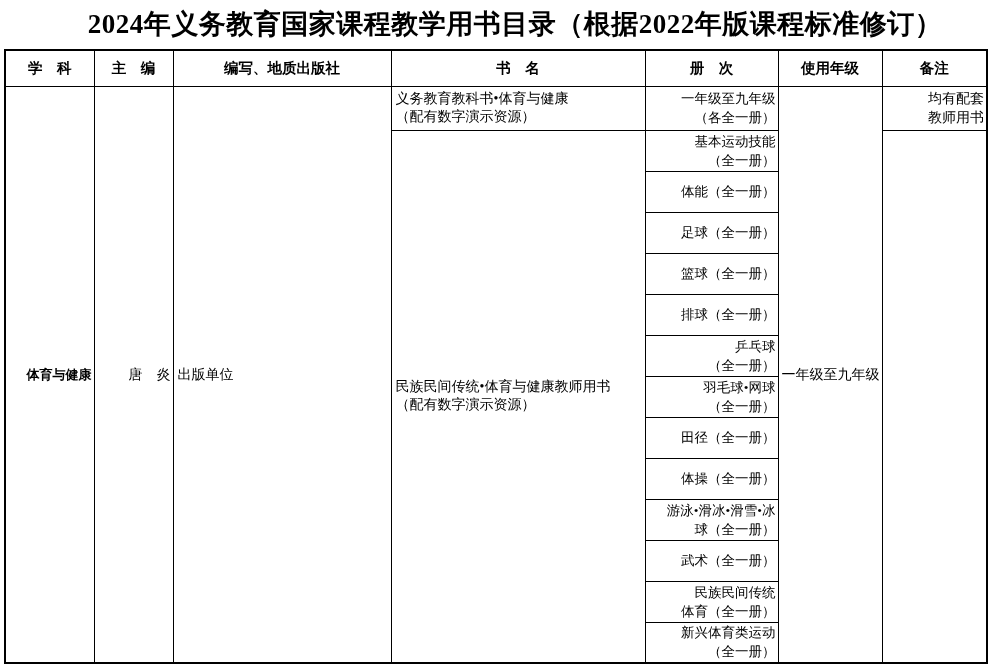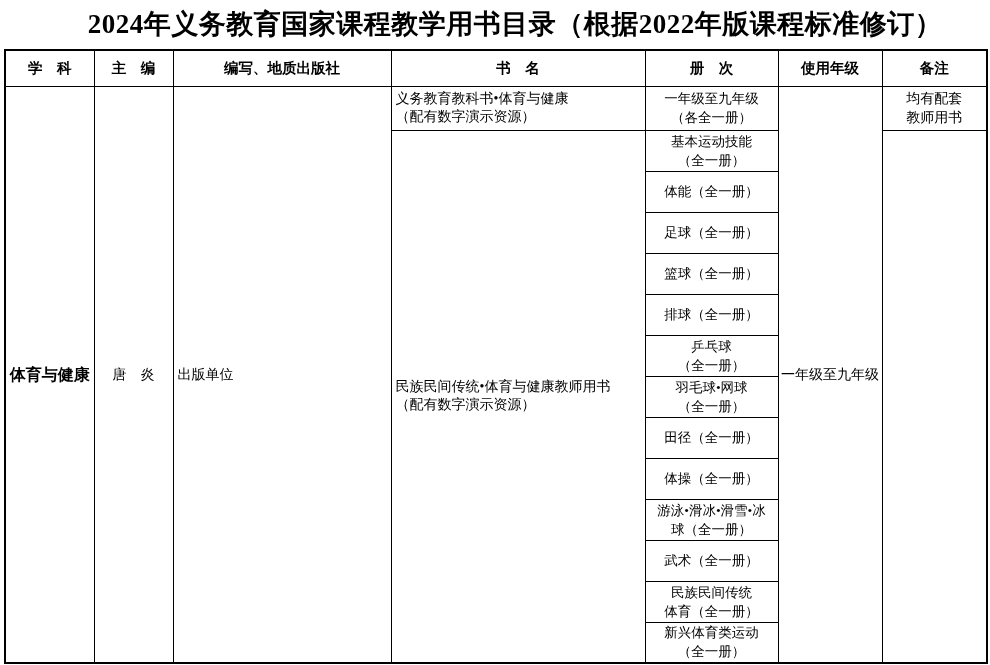--- a/index.html
+++ b/index.html
@@ -32,25 +32,25 @@
     font-size:14px;
     padding:0 2px;
     overflow:hidden;
   }
   th {
     font-weight:bold;
     font-size:14.5px;
     height:36px;
     white-space:nowrap;
   }
-  td { line-height:19px; }
+  td { line-height:19px;text-align:right; }
   tr.row-first td { height:44px; }
   tr.row-std td { height:41px; }
   td.cell-left { text-align:left; padding-left:4px; }
-  td.cell-bold { font-weight:bold; font-size:16px; }
+  td.cell-bold { font-weight:bold; font-size:13px; }
   td.cell-book { font-size:14px; line-height:18px; }
   .line { display:block; white-space:nowrap; }
   td.cell-vol { font-size:13.5px; }
   td.cell-grade { white-space:nowrap; }
 </style>
 </head>
 <body>
 
 <div class="page-title">2024年义务教育国家课程教学用书目录（根据2022年版课程标准修订）</div>
 

